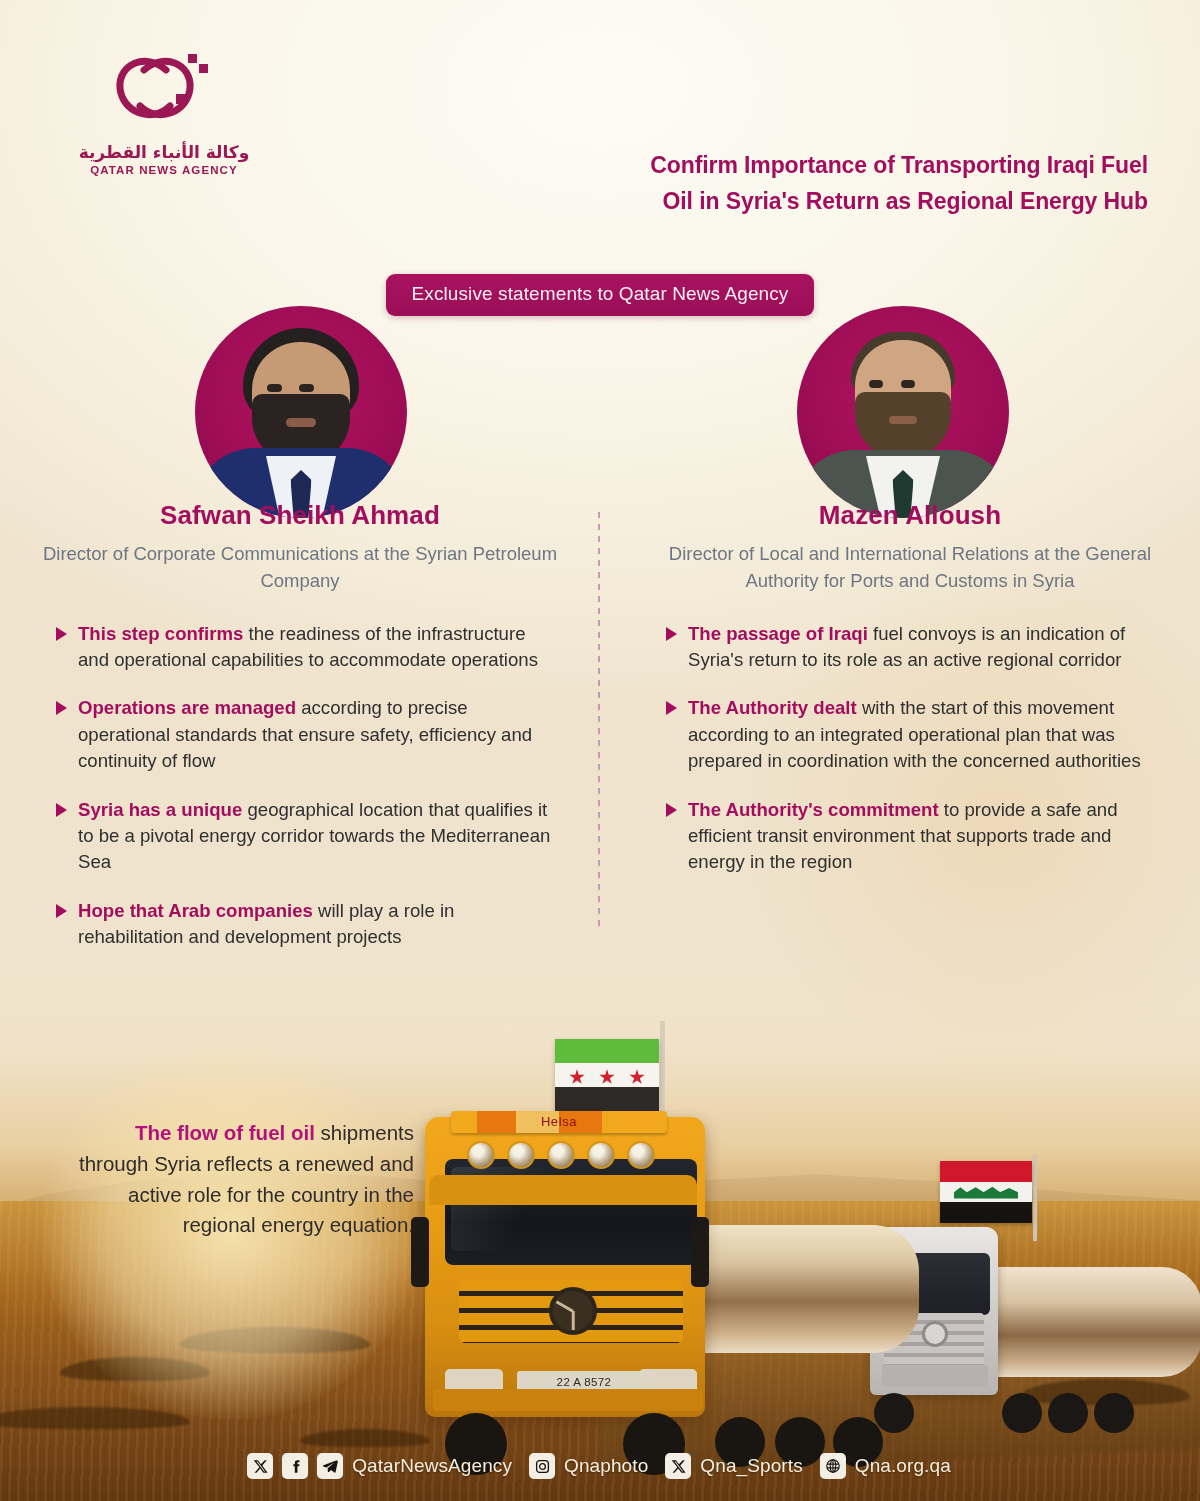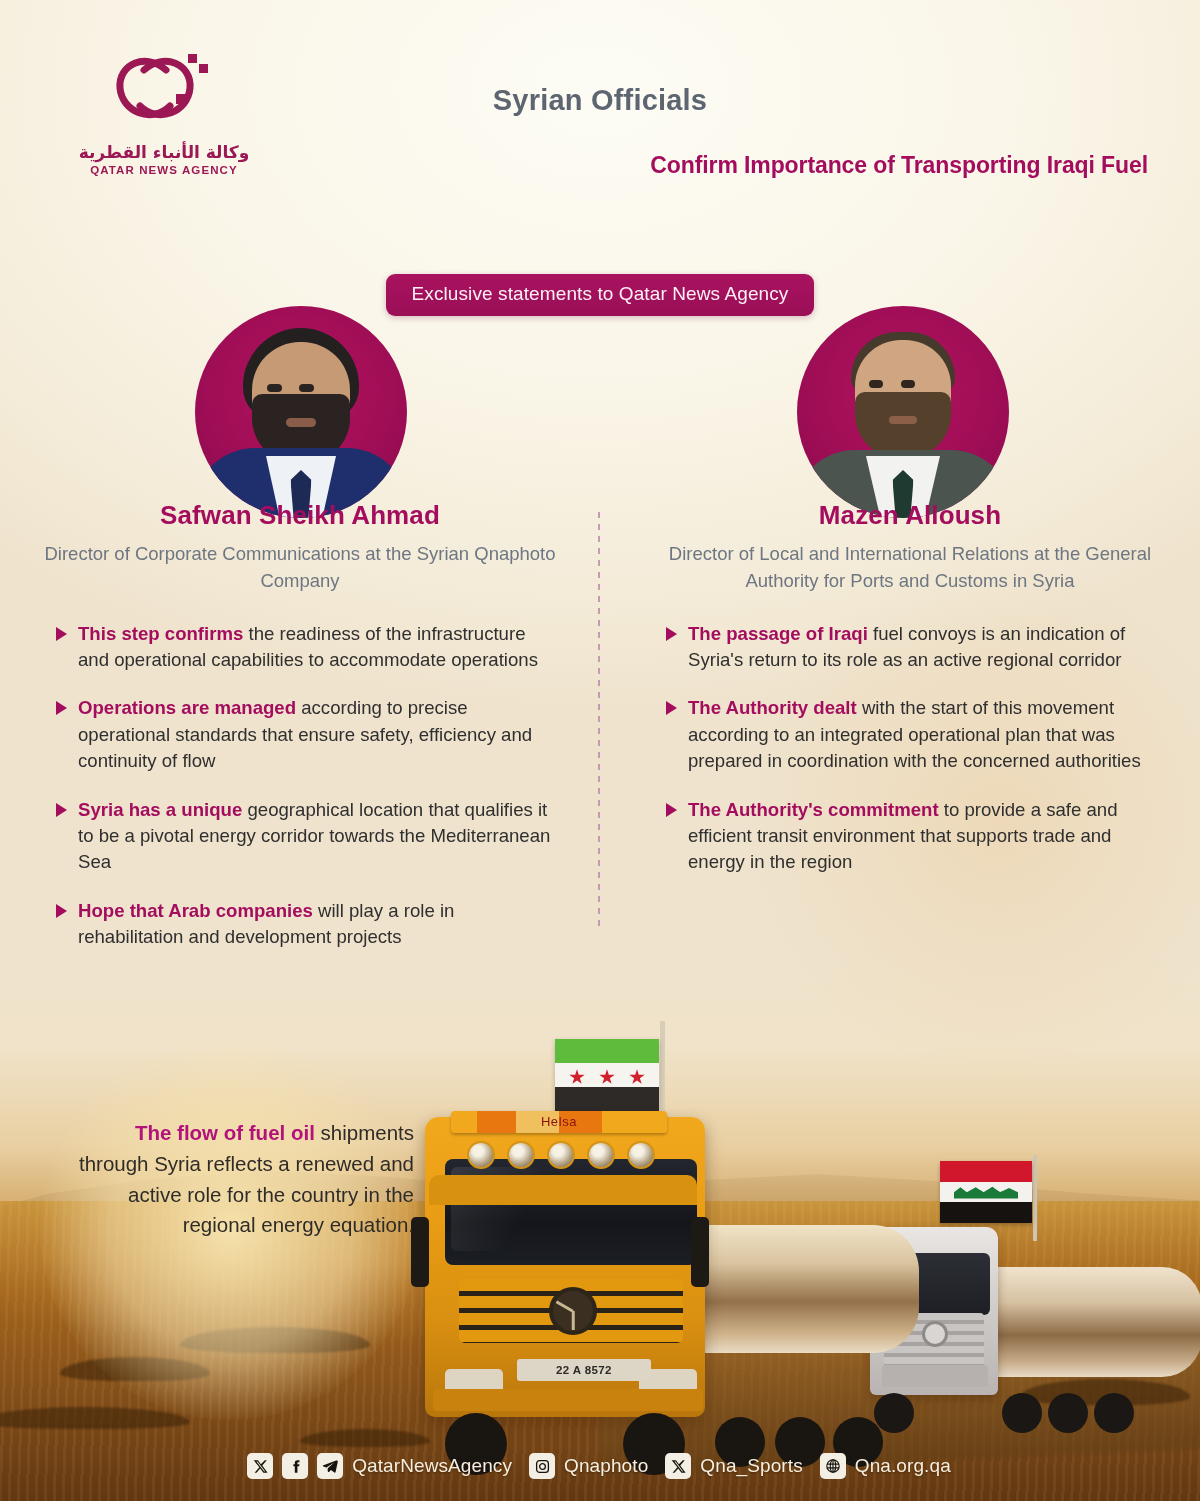--- a/index.html
+++ b/index.html
@@ -376,24 +376,24 @@
     width: 48px; height: 48px; border-radius: 50%;
     border: 4px solid #2e2519; background: #3a2f20;
   }
   .tl-star::before, .tl-star::after {
     content: ""; position: absolute; left: 50%; top: 50%;
     width: 2.5px; height: 19px; background: #c8b893; transform-origin: 50% 0;
   }
   .tl-star::before { transform: translate(-50%,0) rotate(0deg); }
   .tl-star::after  { transform: translate(-50%,0) rotate(120deg); }
   .tl-plate {
-    position: absolute; left: 92px; bottom: 36px; width: 134px; height: 22px;
+    position: absolute; left: 92px; bottom: 24px; width: 134px; height: 22px;
     background: #ddd6c6; border-radius: 3px;
     line-height: 22px; text-align: center;
-    color: #2b2a28; font-size: 11.5px; font-weight: 700; letter-spacing: .4px;
+    color: #2b2a28; font-size: 11.5px; font-weight: 400; letter-spacing: .4px;
   }
   .tl-headl { position: absolute; bottom: 22px; width: 58px; height: 26px; background: #ddd4c2; border-radius: 5px; }
   .tl-headl.a { left: 20px; } .tl-headl.b { left: 214px; }
   .tl-bumper {
     position: absolute; left: 8px; bottom: 6px; width: 270px; height: 22px;
     background: #c9820d; border-radius: 4px;
   }
   .tl-wheel { position: absolute; bottom: -12px; border-radius: 50%; background: #191511; }
   .tl-wheel.w1 { left: 30px;  width: 62px; height: 62px; }
   .tl-wheel.w2 { left: 208px; width: 62px; height: 62px; }
@@ -469,23 +469,23 @@
         <path d="M40 22 C 60 4, 88 16, 86 40 C 84 64, 54 76, 36 58"></path>
       </g>
       <rect x="84" y="6" width="9" height="9" fill="#9b1855"></rect>
       <rect x="95" y="16" width="9" height="9" fill="#9b1855"></rect>
       <rect x="72" y="46" width="10" height="10" fill="#9b1855"></rect>
     </svg>
     <div class="logo-ar">وكالة الأنباء القطرية</div>
     <div class="logo-en">QATAR NEWS AGENCY</div>
   </div>
 
-  <div class="kicker">Syrian Officials</div>
   <div class="headline">
     <span class="l1">Confirm Importance of Transporting Iraqi Fuel</span>
+    <span class="l2">Oil in Syria's Return as Regional Energy Hub</span>
   </div>
   <div class="badge-wrap">
     <span class="badge">Exclusive statements to Qatar News Agency</span>
   </div>
 
   <div class="portrait left">
     <div class="p-head l-hair"></div>
     <div class="p-head l-face"></div>
     <div class="l-eye a"></div>
     <div class="l-eye b"></div>
@@ -505,21 +505,21 @@
     <div class="p-head r-mouth"></div>
     <div class="r-body"></div>
     <div class="r-shirt"></div>
     <div class="r-tie"></div>
   </div>
 
   <div class="divider"></div>
 
   <div class="col left">
     <div class="person-name">Safwan Sheikh Ahmad</div>
-    <div class="person-title">Director of Corporate Communications at the Syrian Qnaphoto Company</div>
+    <div class="person-title">Director of Corporate Communications at the Syrian Petroleum Company</div>
     <div class="bullets">
       <div class="bullet">
         <span class="tri"></span>
         <b>This step confirms</b><span> the readiness of the infrastructure and operational capabilities to accommodate operations</span>
       </div>
       <div class="bullet">
         <span class="tri"></span>
         <b>Operations are managed</b><span> according to precise operational standards that ensure safety, efficiency and continuity of flow</span>
       </div>
       <div class="bullet">

